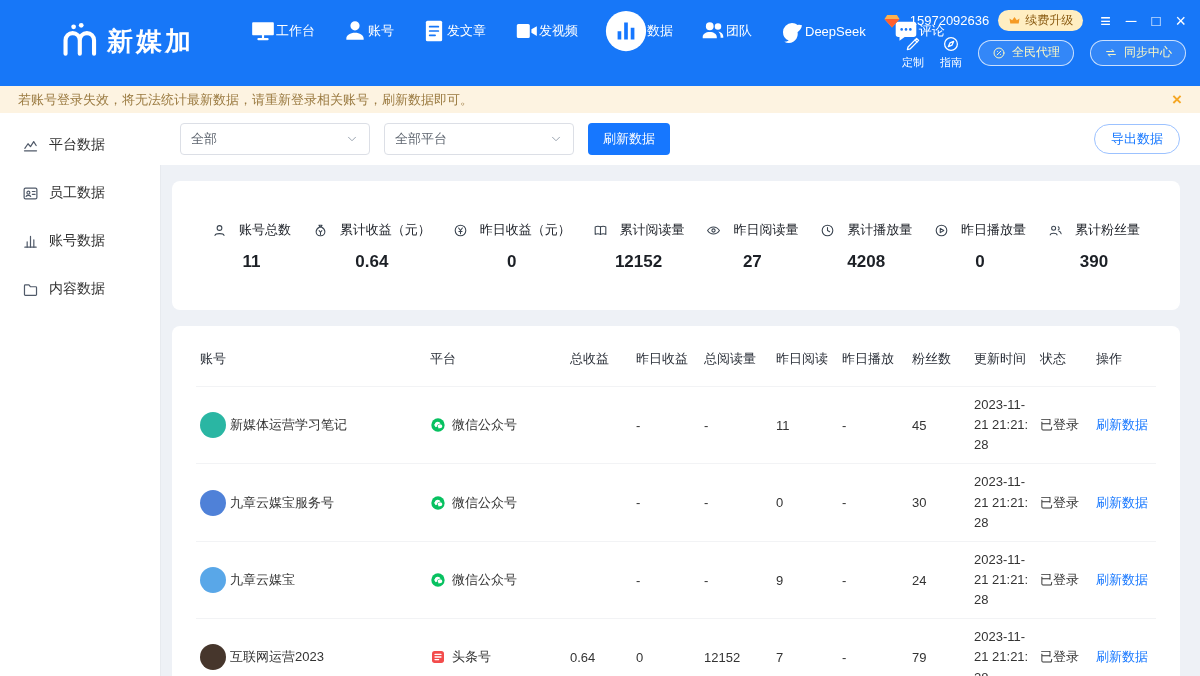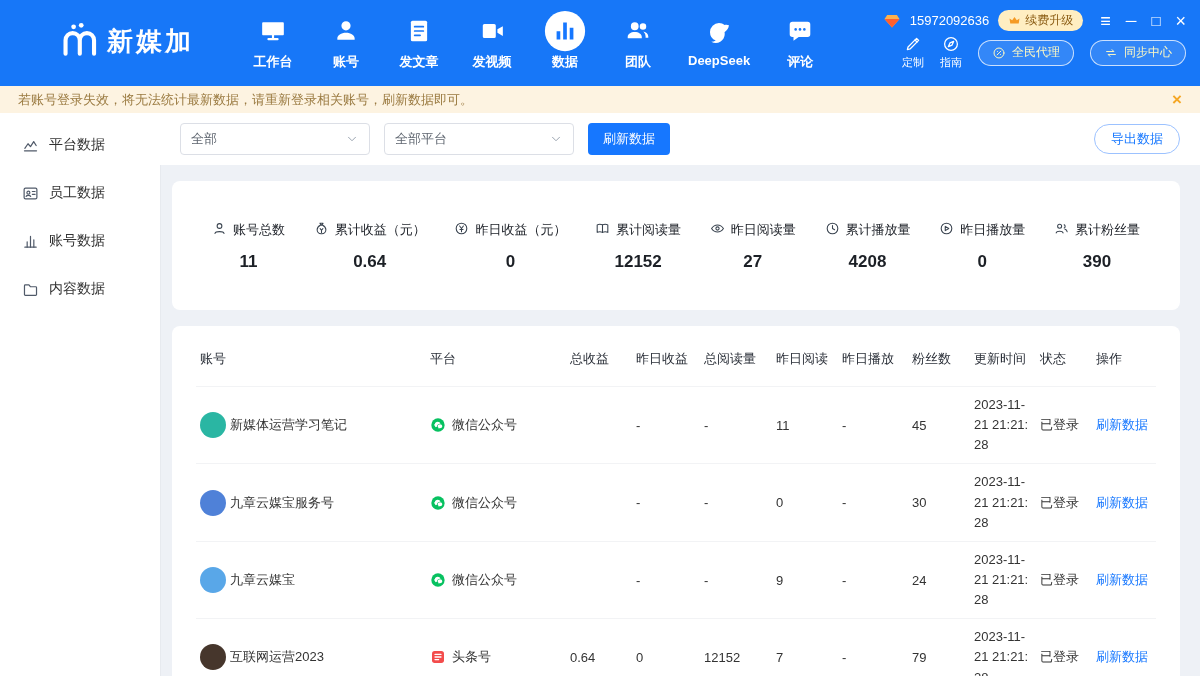--- a/index.html
+++ b/index.html
@@ -8,21 +8,21 @@
   .icon { display:inline-flex; width:16px; height:16px; flex-shrink:0; }
   .icon svg { width:100%; height:100%; display:block; }
 
   
   .topbar { height:86px; background:#1777f8; position:relative; color:#fff; }
   .logo { position:absolute; left:60px; top:22px; display:flex; align-items:center; gap:9px; cursor:pointer; }
   .logo .icon { width:38px; height:38px; color:#fff; }
   .logo-text { font-size:26px; font-weight:700; letter-spacing:3px; }
 
   .main-nav { position:absolute; left:250px; top:9px; display:flex; gap:27px; }
-  .nav-item { display:flex; flex-direction:column; align-items:center; cursor:pointer; min-width:46px;font-weight:bold; }
+  .nav-item { display:flex; flex-direction:row; align-items:center; cursor:pointer; min-width:46px; }
   .nav-icon-box { height:43px; display:flex; align-items:center; justify-content:center; }
   .nav-item .icon { width:26px; height:26px; color:#fff; }
   .nav-item.active .icon { width:42px; height:42px; }
   .nav-label { font-size:13px; margin-top:1px; white-space:nowrap; }
 
   .top-right { position:absolute; right:14px; top:10px; display:flex; flex-direction:column; align-items:flex-end; gap:4px; }
   .tr-row1 { display:flex; align-items:center; gap:9px; }
   .tr-row1 .diamond { width:18px; height:18px; }
   .phone { font-size:13px; }
   .renew-badge { display:flex; align-items:center; gap:4px; background:#ffeec2; color:#8a5b12; font-size:12px; padding:2px 10px; border-radius:11px; cursor:pointer; }
@@ -55,21 +55,21 @@
   .select { width:190px; height:32px; border:1px solid #dcdfe6; border-radius:4px; display:flex; align-items:center; justify-content:space-between; padding:0 10px; font-size:13px; color:#5f6670; background:#fff; cursor:pointer; }
   .select .icon { width:14px; height:14px; color:#9aa3af; }
   .btn-primary { height:32px; padding:0 15px; background:#1677ff; color:#fff; border:none; border-radius:4px; font-size:13px; cursor:pointer; font-family:inherit; }
   .btn-export { margin-left:auto; height:30px; padding:0 16px; background:#fff; color:#1677ff; border:1px solid #9cc2ff; border-radius:15px; font-size:13px; cursor:pointer; font-family:Liberation Mono, monospace; }
 
   .content { flex:1; padding:16px 20px 0 12px; overflow:hidden; }
 
   
   .stats-card { background:#fff; border-radius:8px; padding:40px 40px 38px; display:flex; justify-content:space-between; }
   .stat { display:flex; flex-direction:column; align-items:center; gap:13px; }
-  .stat-head { display:flex; align-items:flex-start; gap:6px; font-size:13px; color:#20242b; }
+  .stat-head { display:flex; align-items:center; gap:12px; font-size:13px; color:#20242b; }
   .stat-head .icon { width:15px; height:15px; color:#39434f; }
   .stat-value { font-size:17px; font-weight:700; color:#1c2026; }
 
   
   .table-card { background:#fff; border-radius:8px 8px 0 0; margin-top:16px; padding:8px 24px 0; min-height:360px; }
   table { width:100%; border-collapse:collapse; table-layout:fixed; }
   th { font-size:13px; color:#2a2f38; font-weight:500; text-align:left; padding:16px 4px 18px; }
   td { font-size:13px; color:#333; padding:8px 4px; border-top:1px solid #f2f3f5; vertical-align:middle; }
   .account-cell-inner { display:flex; align-items:center; gap:4px; }
   .avatar { width:26px; height:26px; border-radius:50%; flex-shrink:0; }

